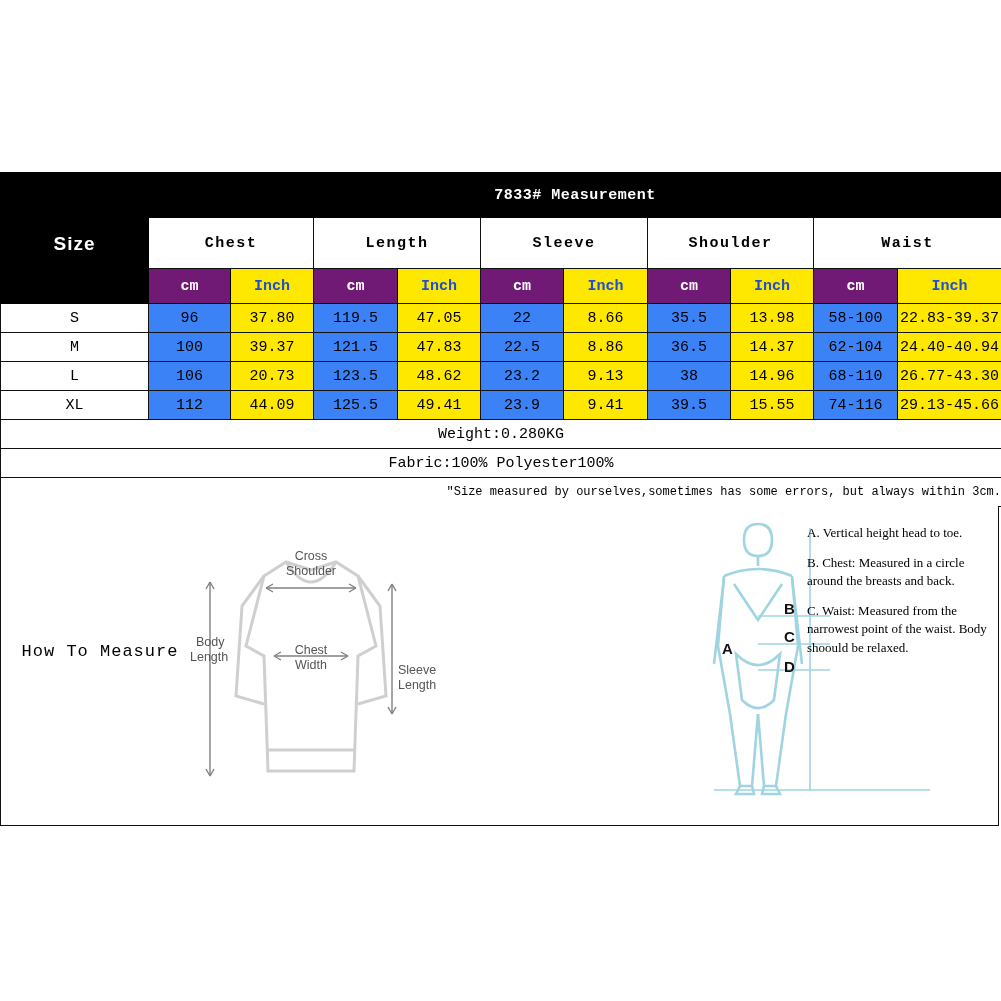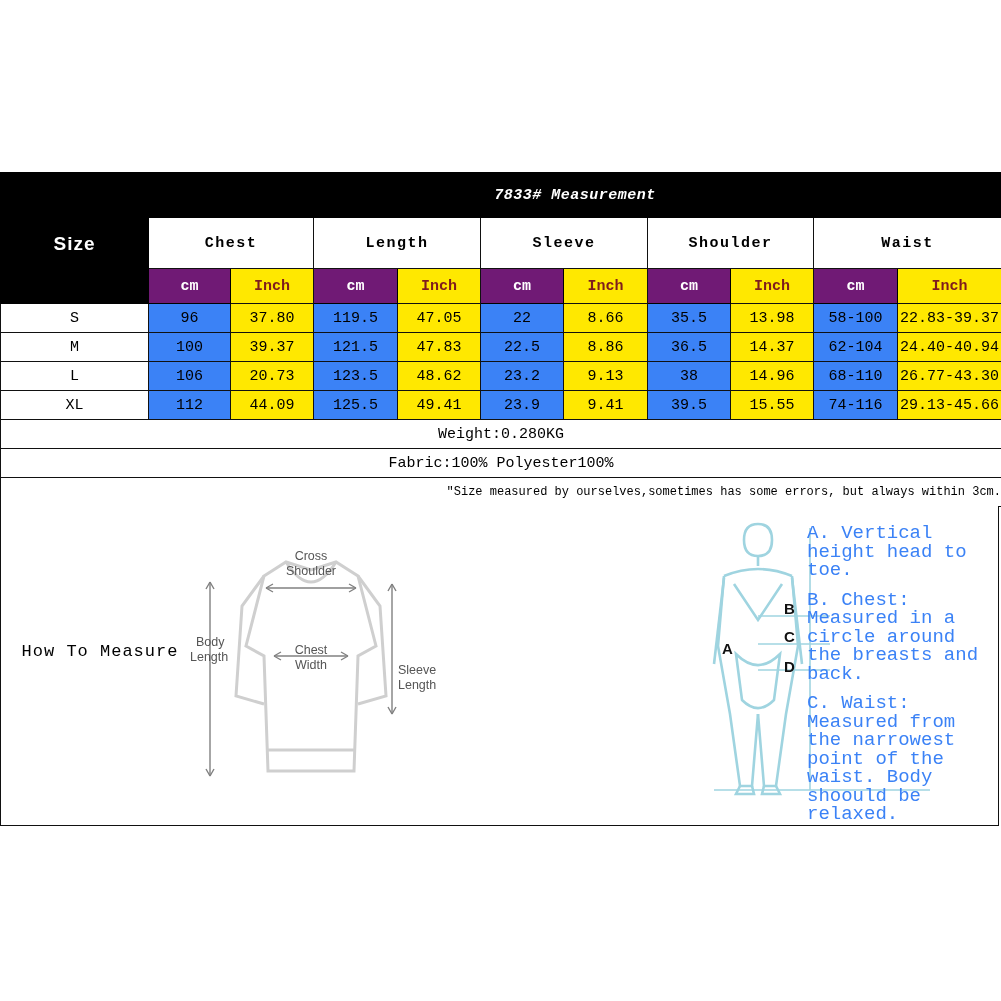--- a/index.html
+++ b/index.html
@@ -47,21 +47,20 @@
     background: #000000;
     color: #ffffff;
     border-color: #000000 !important;
   }
   .title-cell {
     font-family: "Liberation Sans", sans-serif;
     font-weight: bold;
     font-size: 19px;
     height: 44px;
     letter-spacing: .5px;
-    font-style: italic;
   }
   .size-cell {
     font-family: "Liberation Sans", sans-serif;
     font-weight: bold;
     font-size: 19px;
     letter-spacing: 1px;
     margin-top: 11px;
   }
   .grp-head {
     font-family: "Liberation Mono", monospace;
@@ -76,21 +75,21 @@
     font-weight: bold;
     font-family: "Liberation Mono", monospace;
   }
   .unit.cm {
     background: #701a75;
     color: #ffffff;
     border-color: #000000 !important;
   }
   .unit.inch {
     background: #ffe800;
-    color: #7f1d1d;
+    color: #1d4ed8;
   }
   tbody tr td {
     height: 28px;
   }
   td.inchval {
     background: #ffe800;
     font-weight: normal;
   }
   td.cmval {
     background: #3b82f6;
@@ -144,24 +143,24 @@
     left: 705px;
     top: 8px;
     width: 290px;
     height: 300px;
   }
   .notes {
     position: absolute;
     left: 806px;
     top: 18px;
     width: 190px;
-    font-family: Liberation Mono, monospace;
-    font-size: 19px;
+    font-family: Liberation Serif, serif;
+    font-size: 13px;
     line-height: 18.5px;
-    color: #3b82f6;
+    color: #000000;
   }
   .notes p { margin: 0 0 11px 0; }
   .dim-txt {
     font-family: "Liberation Sans", sans-serif;
     font-size: 12.5px;
     fill: #555555;
   }
 </style>
 </head>
 <body>

